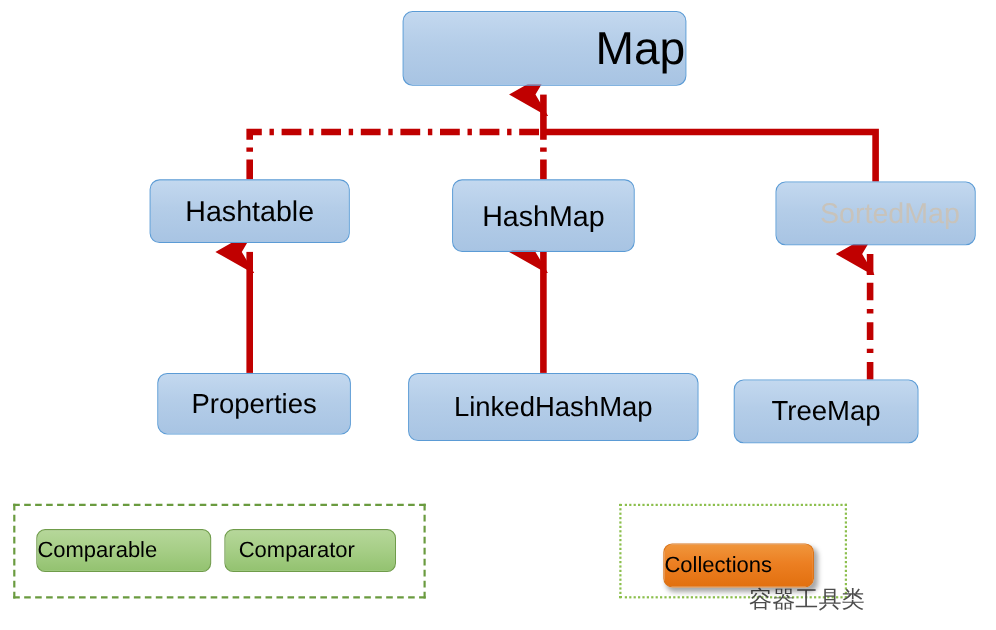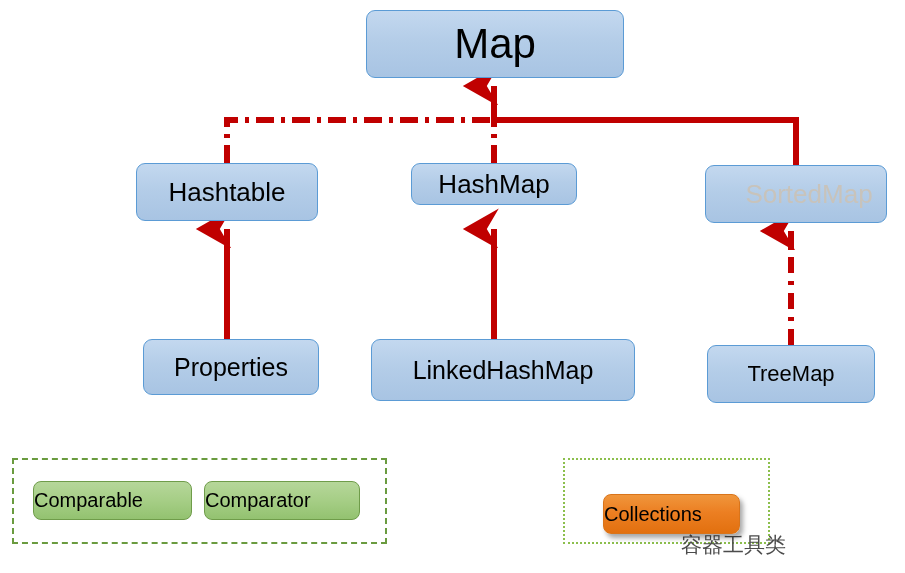--- a/index.html
+++ b/index.html
@@ -125,47 +125,47 @@
         <path d="M 494 339 L 494 229" stroke="#c00000" stroke-width="6" fill="none" marker-end="url(#arrowRed)"></path>
       </g>
 
       <g>
         <path d="M 791 345 L 791 247" stroke="#c00000" stroke-width="6" fill="none" stroke-dasharray="16 8 4 8" stroke-linecap="butt"></path>
         <path d="M 791 250 L 791 231" stroke="#c00000" stroke-width="6" fill="none" marker-end="url(#arrowRed)"></path>
       </g>
     </svg>
   </div>
 
-  <div class="node" id="node-map" style="left: 366px; top: 10px; width: 258px; height: 68px; font-size: 42px;">
+  <div class="node" id="node-map" style="left: 366px; top: 10px; width: 258px; height: 68px; font-size: 42px; justify-content: flex-end;">
     <span class="label">Map</span>
   </div>
   <div class="node" id="node-hashtable" style="left: 136px; top: 163px; width: 182px; height: 58px; font-size: 26px;">
     <span class="label">Hashtable</span>
   </div>
-  <div class="node" id="node-hashmap" style="left: 411px; top: 163px; width: 166px; height: 42px; font-size: 26px;">
+  <div class="node" id="node-hashmap" style="left: 411px; top: 163px; width: 166px; height: 66px; font-size: 26px;">
     <span class="label">HashMap</span>
   </div>
   <div class="node muted" id="node-sortedmap" style="left: 705px; top: 165px; width: 182px; height: 58px; font-size: 26px;">
     <span class="label">SortedMap</span>
   </div>
   <div class="node" id="node-properties" style="left: 143px; top: 339px; width: 176px; height: 56px; font-size: 25px;">
     <span class="label">Properties</span>
   </div>
   <div class="node" id="node-linkedhashmap" style="left: 371px; top: 339px; width: 264px; height: 62px; font-size: 25px;">
     <span class="label">LinkedHashMap</span>
   </div>
-  <div class="node" id="node-treemap" style="left: 707px; top: 345px; width: 168px; height: 58px; font-size: 22px;">
+  <div class="node" id="node-treemap" style="left: 667px; top: 345px; width: 168px; height: 58px; font-size: 25px;">
     <span class="label">TreeMap</span>
   </div>
 
   <div class="legend-group dashed" id="group-sorting" style="left: 12px; top: 458px; width: 375px; height: 86px;"></div>
   <div class="chip green" id="chip-comparable" style="left: 33px; top: 481px; width: 159px; height: 39px; font-size: 20px;">
     <span>Comparable</span>
   </div>
-  <div class="chip green" id="chip-comparator" style="left: 204px; top: 481px; width: 156px; height: 39px; font-size: 20px;">
+  <div class="chip green" id="chip-comparator" style="left: 204px; top: 481px; width: 156px; height: 39px; font-size: 20px; padding-left: 12px;">
     <span>Comparator</span>
   </div>
 
   <div class="legend-group dotted" id="group-container" style="left: 563px; top: 458px; width: 207px; height: 86px;"></div>
   <div class="chip orange" id="chip-collections" style="left: 603px; top: 478px; width: 137px; height: 40px; font-size: 20px; margin-top: 16px;">
     <span>Collections</span>
   </div>
   <div class="legend-caption" id="caption-container" style="left: 633px; top: 531px; font-size: 21px; margin-left: 48px;">容器工具类</div>
 
 </div>

